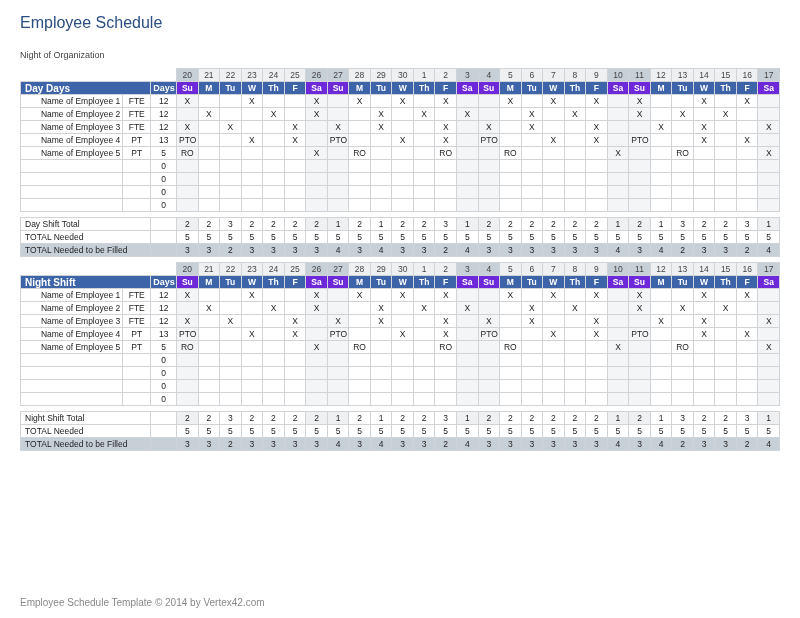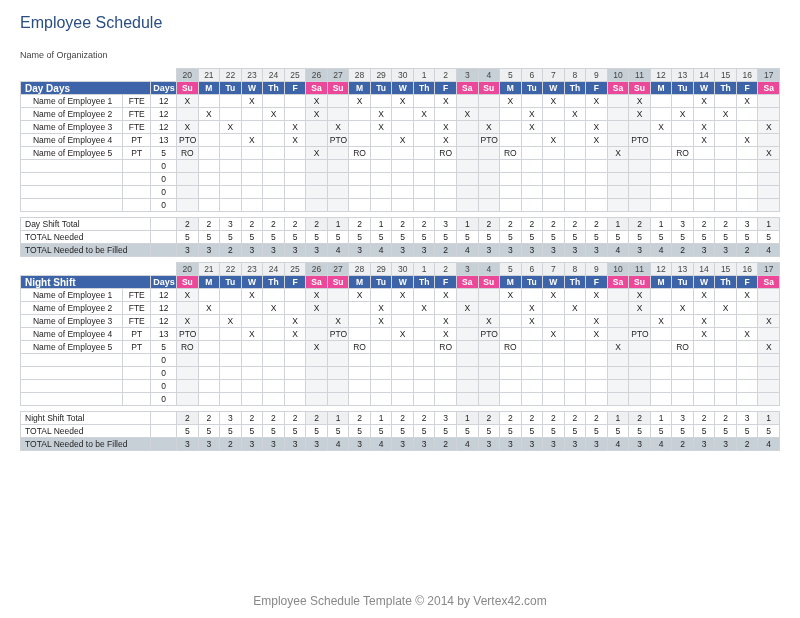--- a/index.html
+++ b/index.html
@@ -5,48 +5,48 @@
 html,body{margin:0;padding:0;font-family:Arial,Helvetica,sans-serif;font-size:9px;color:#222;background:#fff}
 .page{width:800px;height:618px;box-sizing:border-box;padding:14px 20px 0 20px;position:relative}
 h1{font-size:16px;font-weight:normal;color:#2a4d82;margin:0 0 18px 0}
 .org{font-size:9px;color:#444;margin-bottom:8px}
 table{border-collapse:collapse;width:100%;table-layout:fixed}
 td,th{border:1px solid #d0d4d9;height:13px;padding:0 2px;box-sizing:border-box;overflow:hidden;white-space:nowrap;font-size:8.5px;color:#222;text-align:center}
 col.c-name{width:95px}
 col.c-type{width:26px}
 col.c-days{width:24px}
 col.c-day{width:20px}
-td.name{text-align:center;padding-left:4px}
+td.name{text-align:right;padding-left:4px}
 td.noborder{border:none;text-align:right;padding-right:4px}
 tr.week-row td{border:none;height:13px;text-align:left;padding-left:2px}
 tr.week-row td.cell{border:1px solid #d0d4d9}
 tr.week-row td.wknum{font-weight:normal}
 tr.nums td{background:#eef0f2;color:#444}
 tr.nums td.sa,tr.nums td.su{background:#c7cfd7}
 tr.dow td{background:#3d63a8;color:#fff;font-weight:bold}
-tr.dow td.sa,tr.dow td.su{background:#ec4899}
+tr.dow td.sa,tr.dow td.su{background:#6d28d9}
 tr.dow td.shift-label{background:#3d63a8;color:#fff;text-align:left;padding-left:4px;font-weight:bold;font-size:10px}
 tr.dow td.days-label{background:#3d63a8;color:#fff;text-align:right;padding-right:4px;font-size:9px}
 tr.emp td.sa,tr.emp td.su{background:#f3f5f7}
 tr.emp.blank td.name,tr.emp.blank td.type{color:transparent}
 tr.spacer td{border:none;height:6px}
 tr.total1 td{font-weight:normal}
 tr.total1 td.name{text-align:left}
 tr.total1 td.sa,tr.total1 td.su{background:#eef0f2}
 tr.total2 td.name{text-align:left}
 tr.total3 td{background:#c7cfd7}
 tr.total3 td.name{text-align:left;background:#c7cfd7}
-.footer{position:absolute;bottom:10px;left:20px;right:20px;font-size:12px;color:#888;display:flex;justify-content:center}
+.footer{position:absolute;bottom:10px;left:20px;right:20px;font-size:10px;color:#888;display:flex;justify-content:space-between}
 </style>
 </head>
 <body>
 <div class="page">
 
 <h1>Employee Schedule</h1>
-<div class="org">Name of Organization</div>
+<div class="org">Night of Organization</div>
 
 <table>
 <colgroup>
   <col class="c-name">
         <col class="c-type">
         <col class="c-days">
 <col class="c-day">
         <col class="c-day">
         <col class="c-day">
         <col class="c-day">

